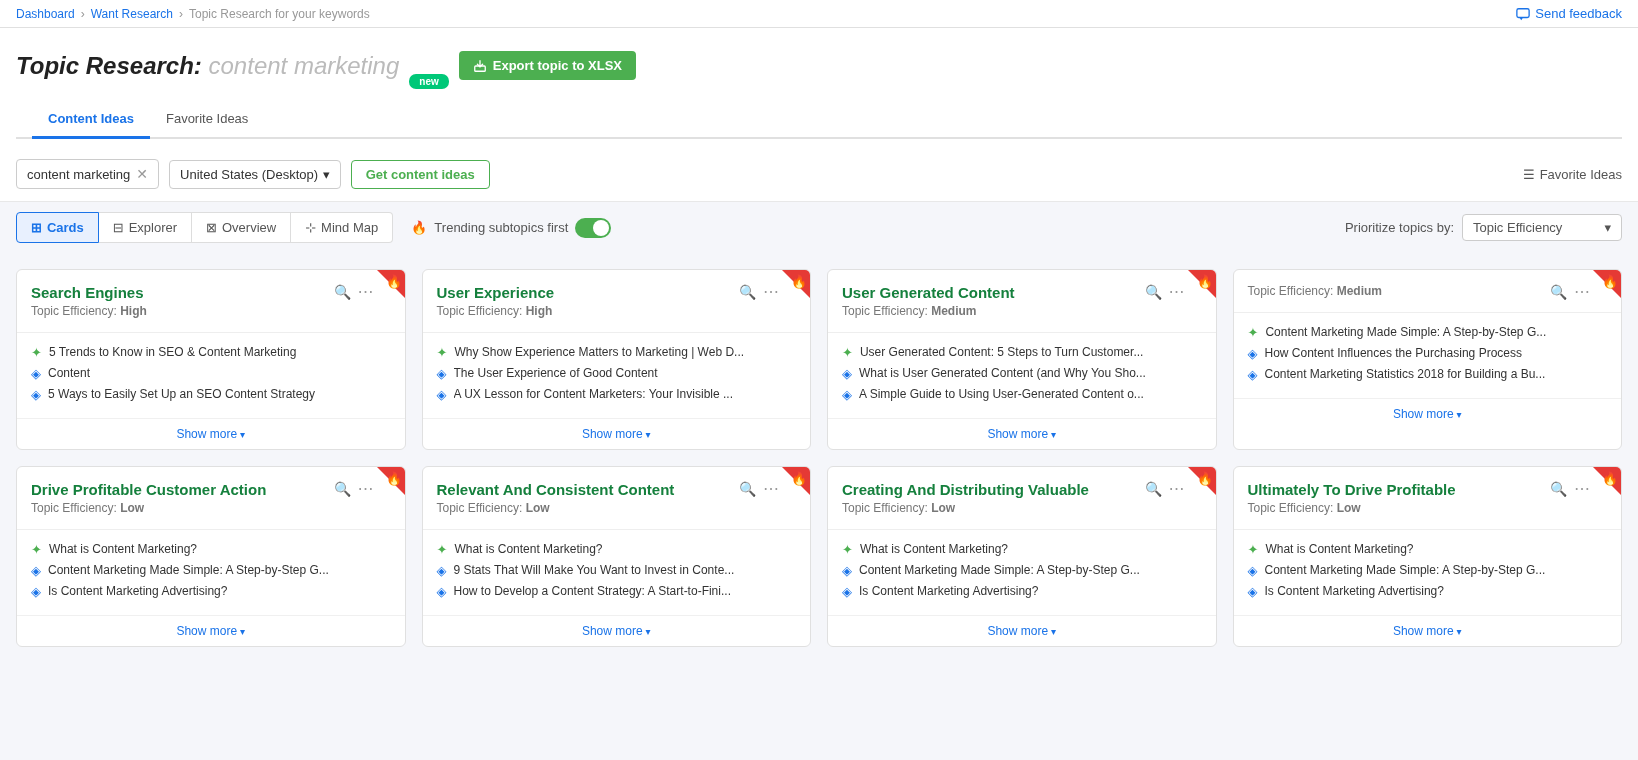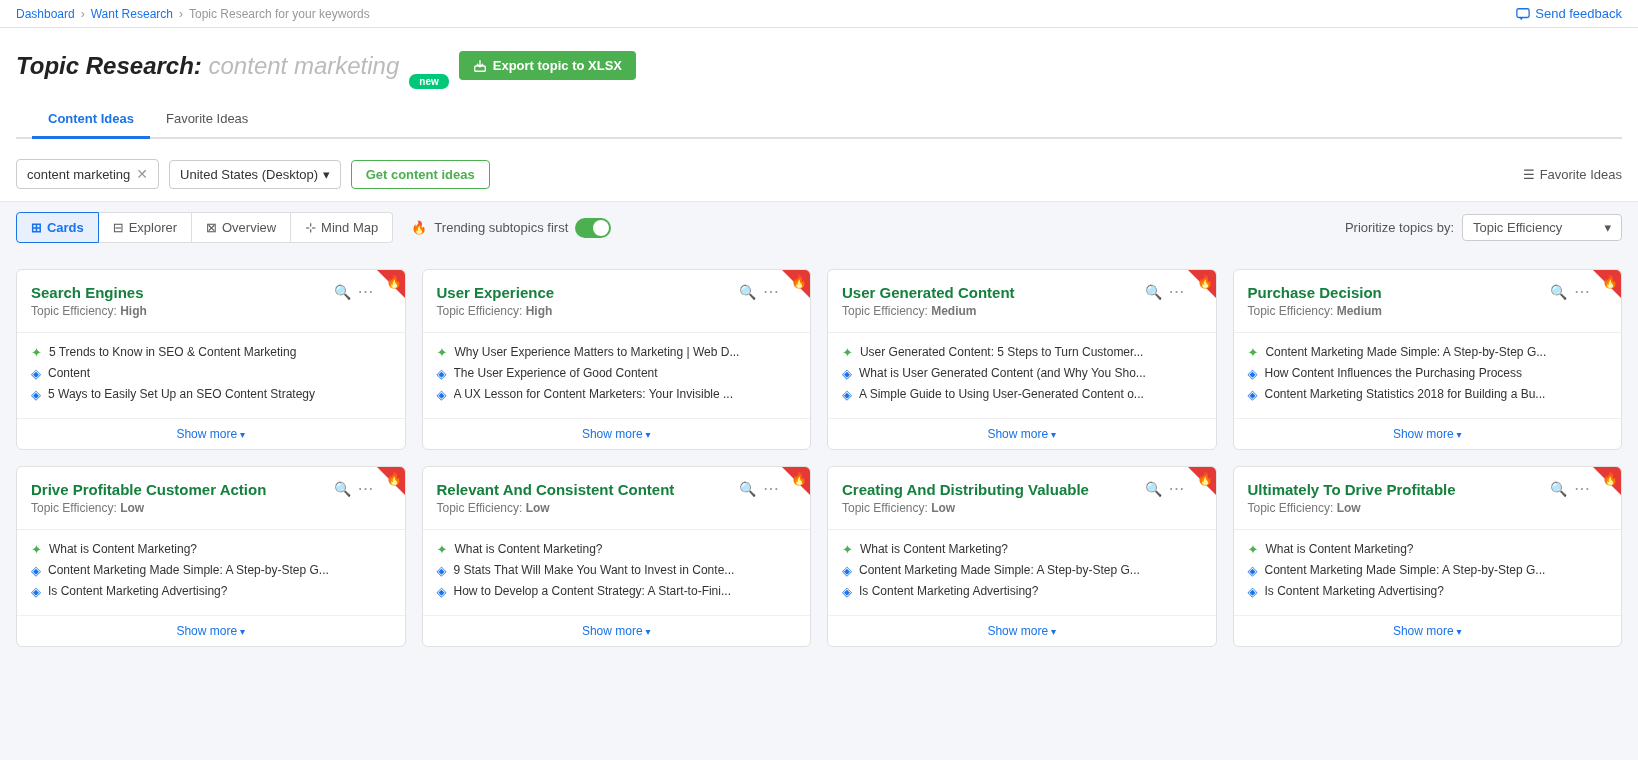--- a/index.html
+++ b/index.html
@@ -207,21 +207,21 @@
         <div class="card-efficiency">Topic Efficiency: <strong>High</strong></div>
         <div style="position:absolute;top:12px;right:30px;display:flex;gap:6px;align-items:center;">
           <button class="card-icon-btn" style="color:#999;font-size:14px;">🔍</button>
           <button class="card-icon-btn" style="color:#999;font-size:16px;letter-spacing:1px;">⋯</button>
         </div>
       </div>
       <hr class="card-divider">
       <div class="card-body">
         <div class="card-item">
       <span style="color:#4caf50; font-size:13px; flex-shrink:0;">✦</span>
-      <span class="card-item-text">Why User Experience Matters to Marketing | Web D...</span>
+      <span class="card-item-text">Why Show Experience Matters to Marketing | Web D...</span>
     </div>
         <div class="card-item">
       <span style="color:#1a73e8; font-size:13px; flex-shrink:0;">◈</span>
       <span class="card-item-text">The User Experience of Good Content</span>
     </div>
         <div class="card-item">
       <span style="color:#1a73e8; font-size:13px; flex-shrink:0;">◈</span>
       <span class="card-item-text">A UX Lesson for Content Marketers: Your Invisible ...</span>
     </div>
       </div>
@@ -266,21 +266,20 @@
       </div>
     </div>
 
     <div class="card" style="position:relative;">
       <div class="corner-fire">
         <div style="width:0;height:0;border-top:28px solid #e53935;border-left:28px solid transparent;position:relative;">
           <span style="position:absolute;top:-24px;right:2px;color:#fff;font-size:13px;">🔥</span>
         </div>
       </div>
       <div class="card-header" style="padding-right:60px;">
-        <div class="card-title">Purchase Decision</div>
         <div class="card-efficiency">Topic Efficiency: <strong>Medium</strong></div>
         <div style="position:absolute;top:12px;right:30px;display:flex;gap:6px;align-items:center;">
           <button class="card-icon-btn" style="color:#999;font-size:14px;">🔍</button>
           <button class="card-icon-btn" style="color:#999;font-size:16px;letter-spacing:1px;">⋯</button>
         </div>
       </div>
       <hr class="card-divider">
       <div class="card-body">
         <div class="card-item">
       <span style="color:#4caf50; font-size:13px; flex-shrink:0;">✦</span>

